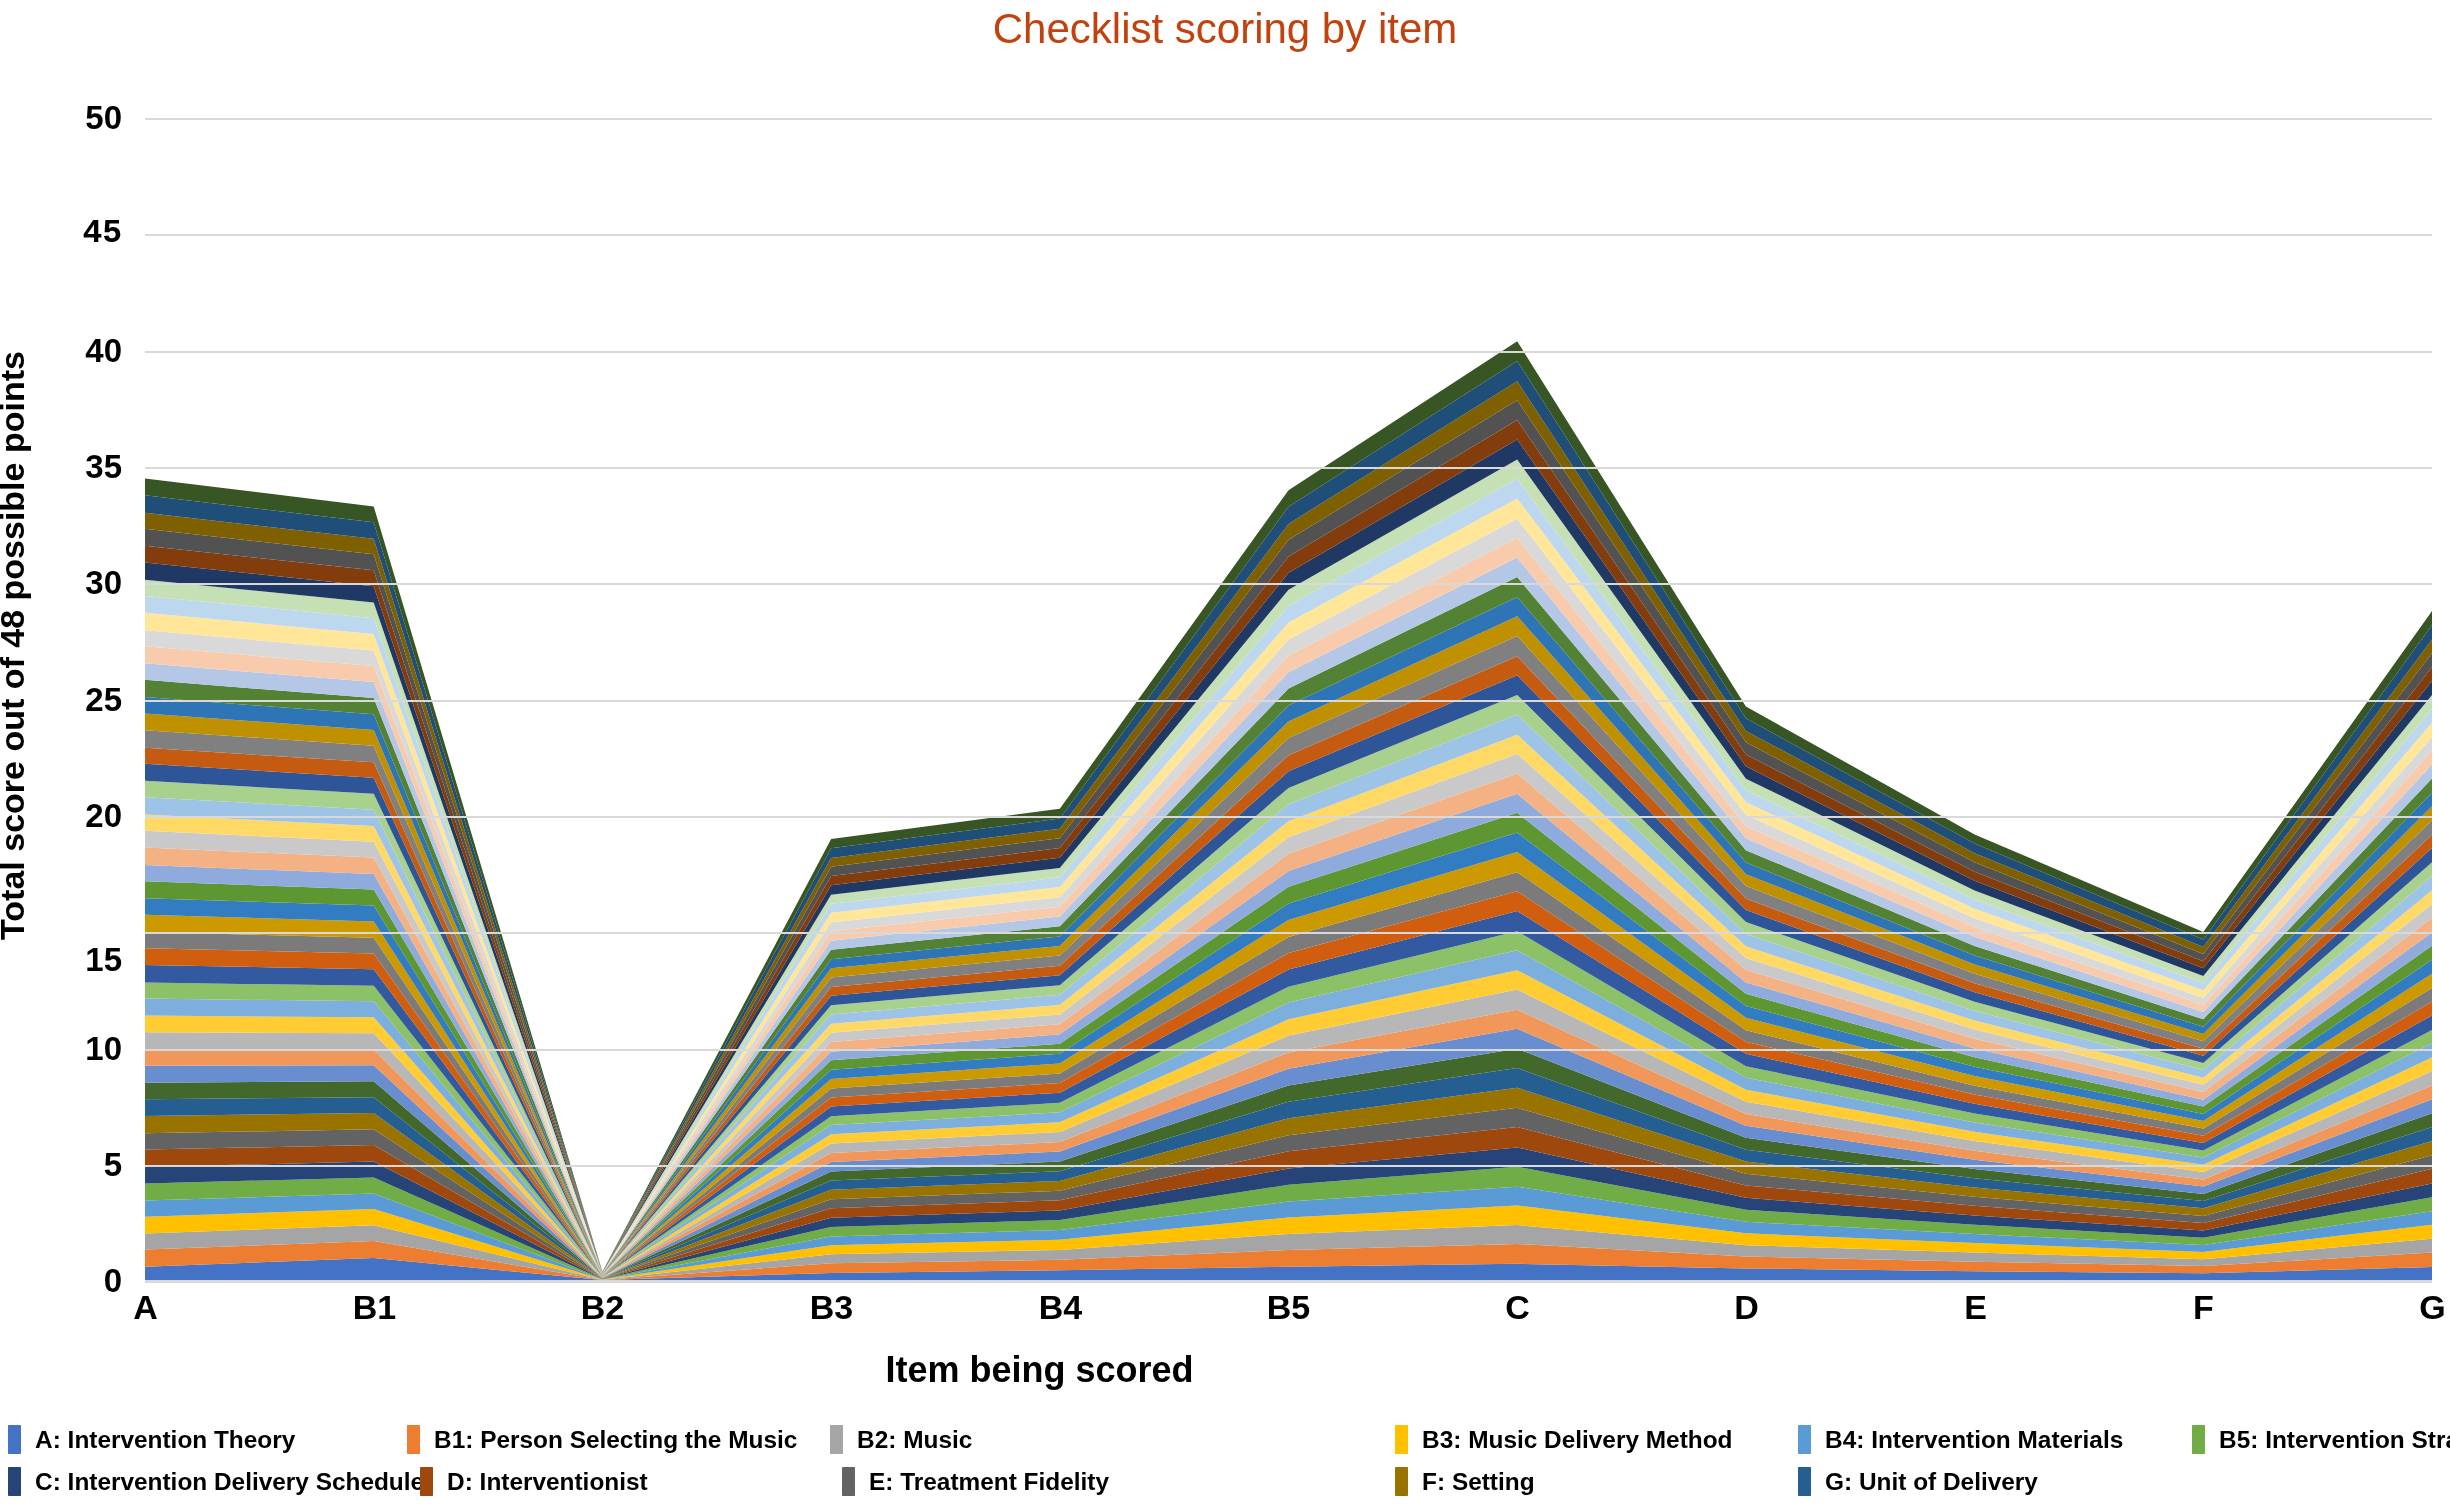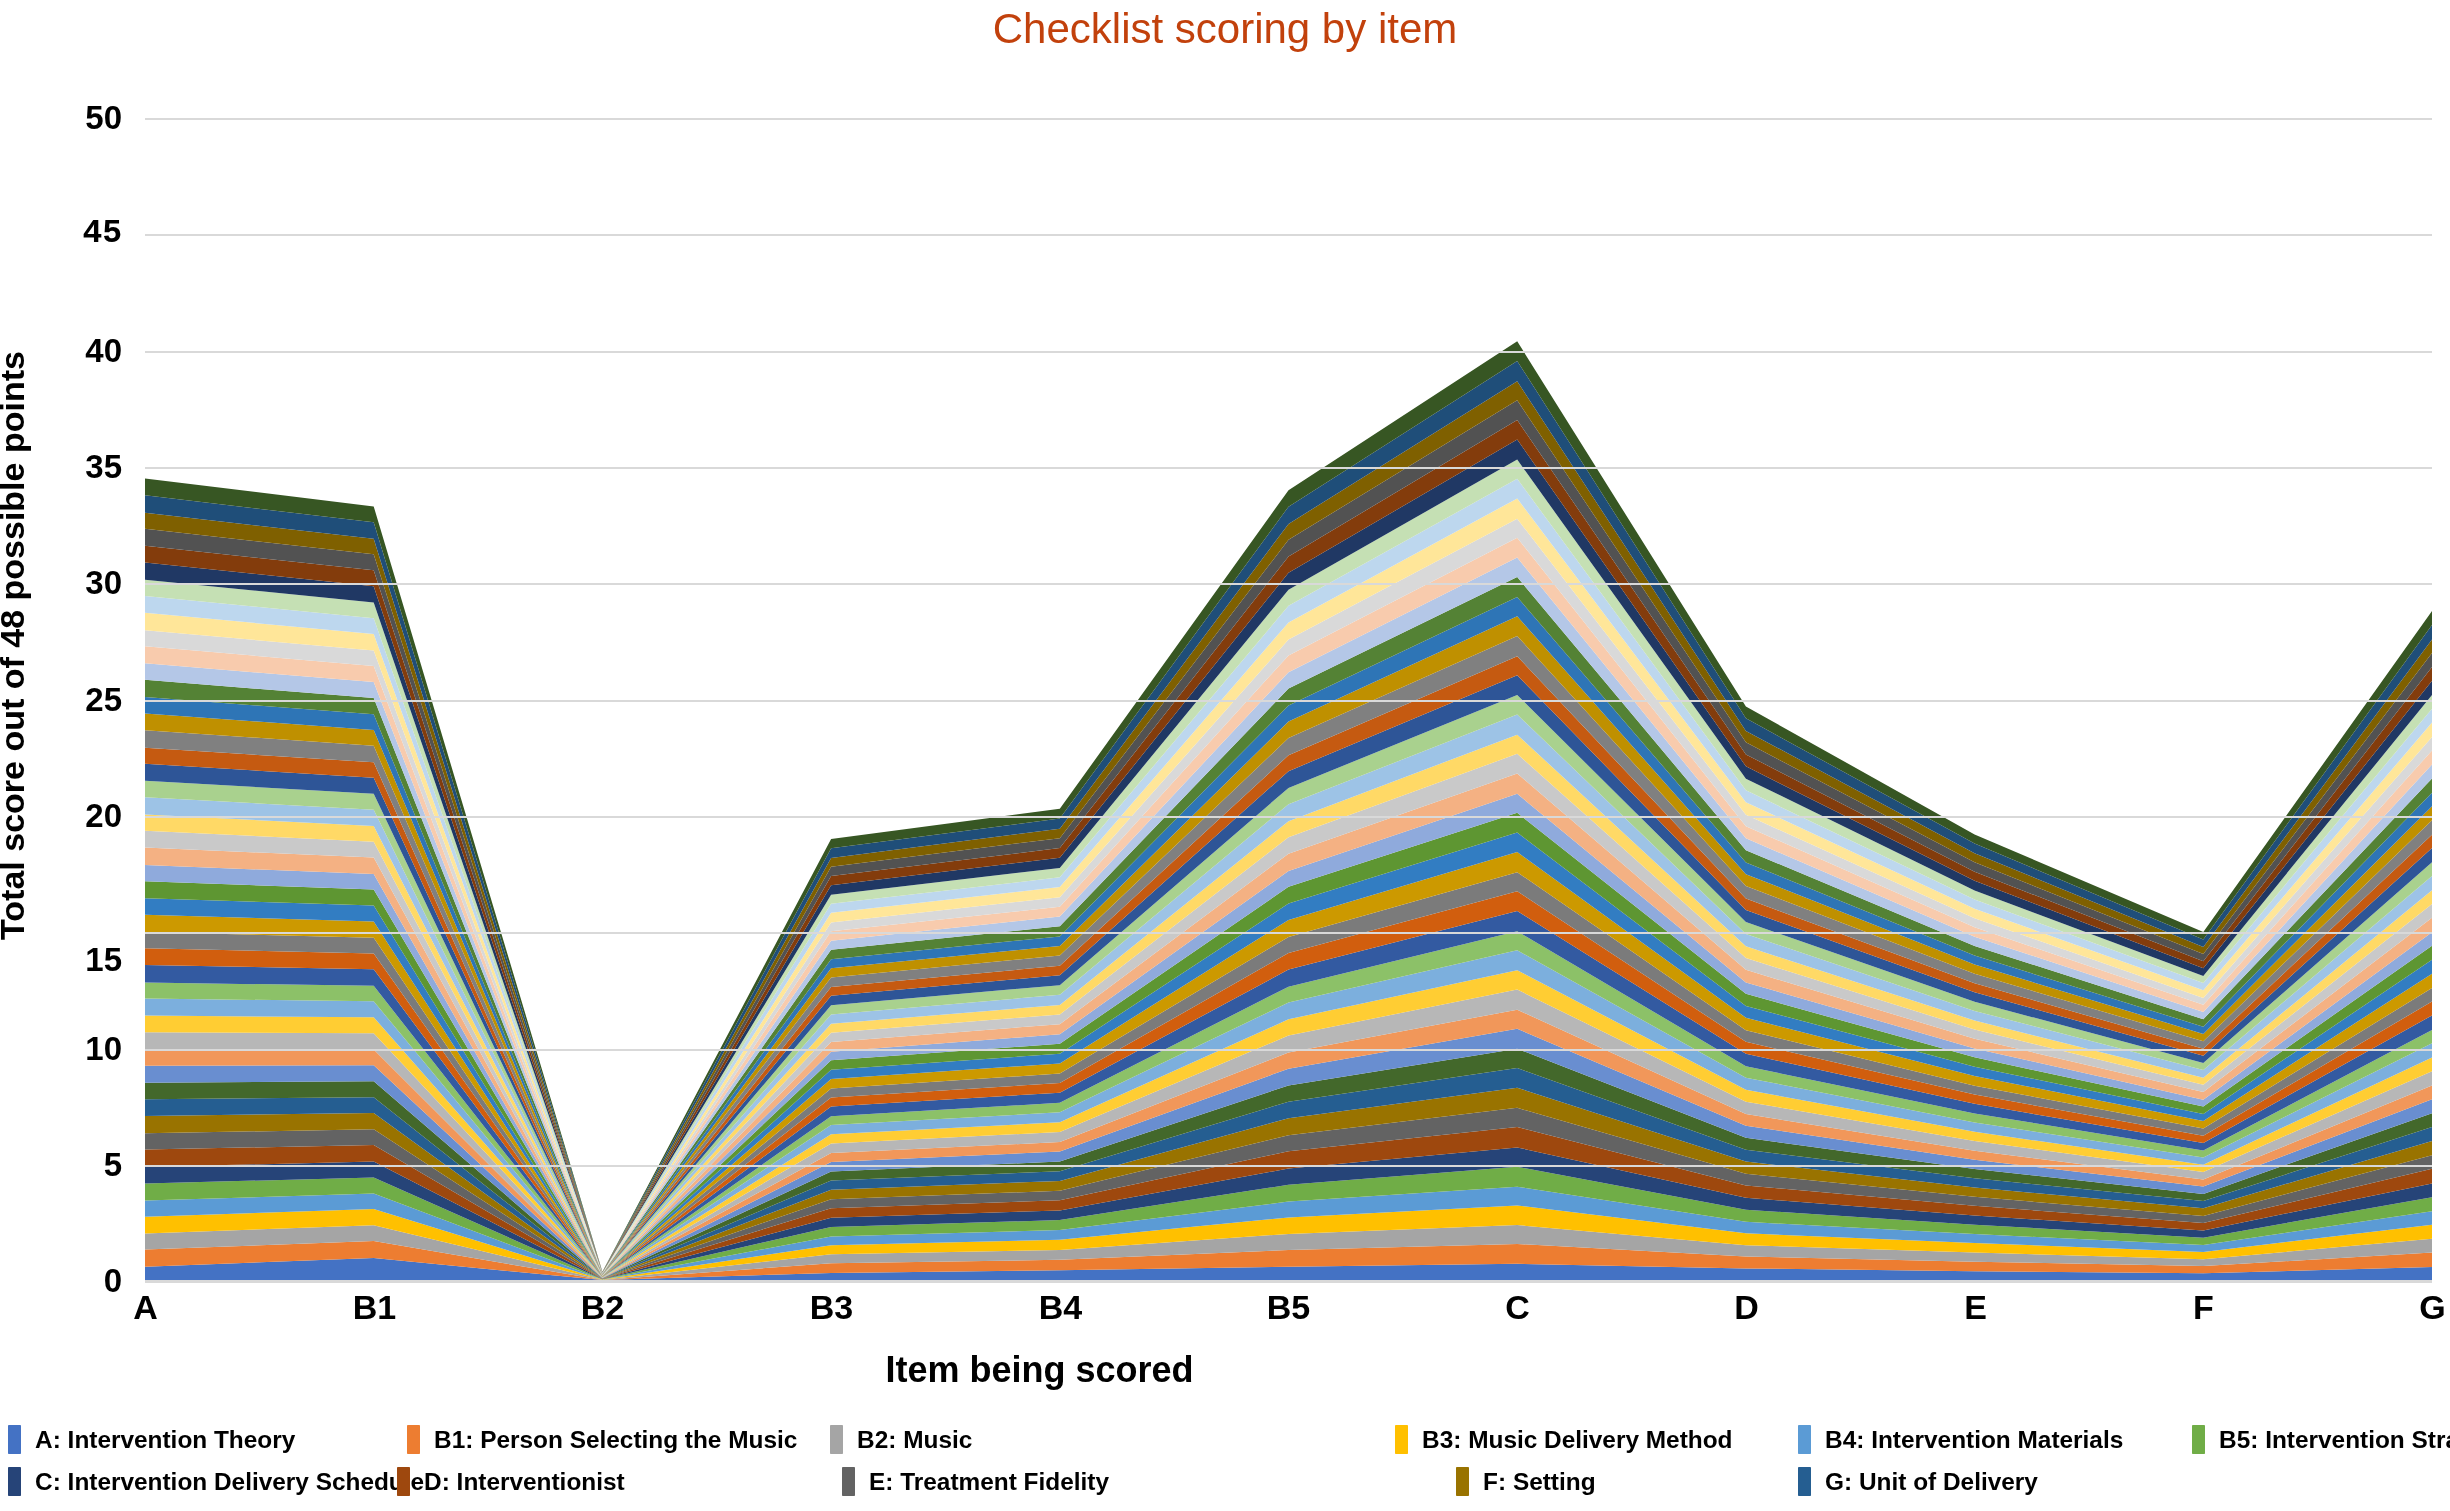--- a/index.html
+++ b/index.html
@@ -160,29 +160,29 @@
         <div class="legend-item" style="left: 2184px;">
           <span class="swatch" style="background: rgb(112, 173, 71);"></span>
           <span class="legend-label">B5: Intervention Strategies</span>
         </div>
       </div>
     <div class="legend-row">
         <div class="legend-item" style="left: 0px;">
           <span class="swatch" style="background: rgb(38, 68, 120);"></span>
           <span class="legend-label">C: Intervention Delivery Schedule</span>
         </div>
-        <div class="legend-item" style="left: 389px;">
+        <div class="legend-item" style="left: 412px;">
           <span class="swatch" style="background: rgb(158, 72, 14);"></span>
           <span class="legend-label">D: Interventionist</span>
         </div>
         <div class="legend-item" style="left: 822px; padding-left: 12px;">
           <span class="swatch" style="background: rgb(99, 99, 99);"></span>
           <span class="legend-label">E: Treatment Fidelity</span>
         </div>
-        <div class="legend-item" style="left: 1448px; align-items: flex-end;">
+        <div class="legend-item" style="left: 1387px; align-items: flex-end;">
           <span class="swatch" style="background: rgb(153, 115, 0);"></span>
           <span class="legend-label">F: Setting</span>
         </div>
         <div class="legend-item" style="left: 1790px;">
           <span class="swatch" style="background: rgb(37, 94, 145);"></span>
           <span class="legend-label">G: Unit of Delivery</span>
         </div>
       </div>
   </div>
 

